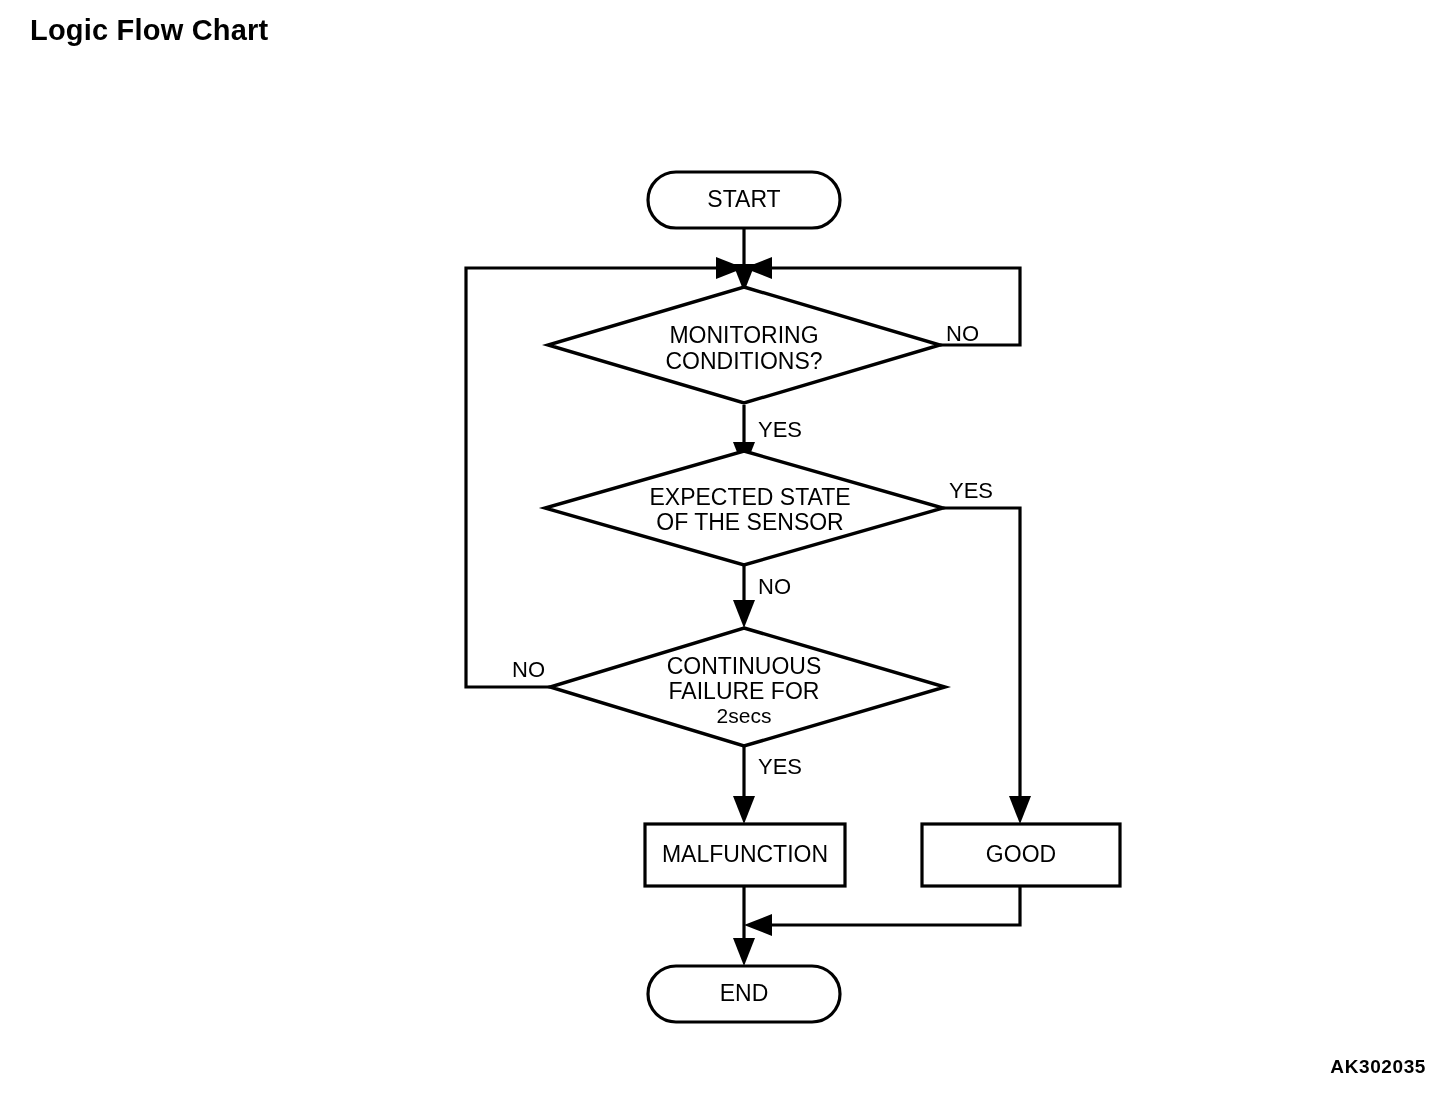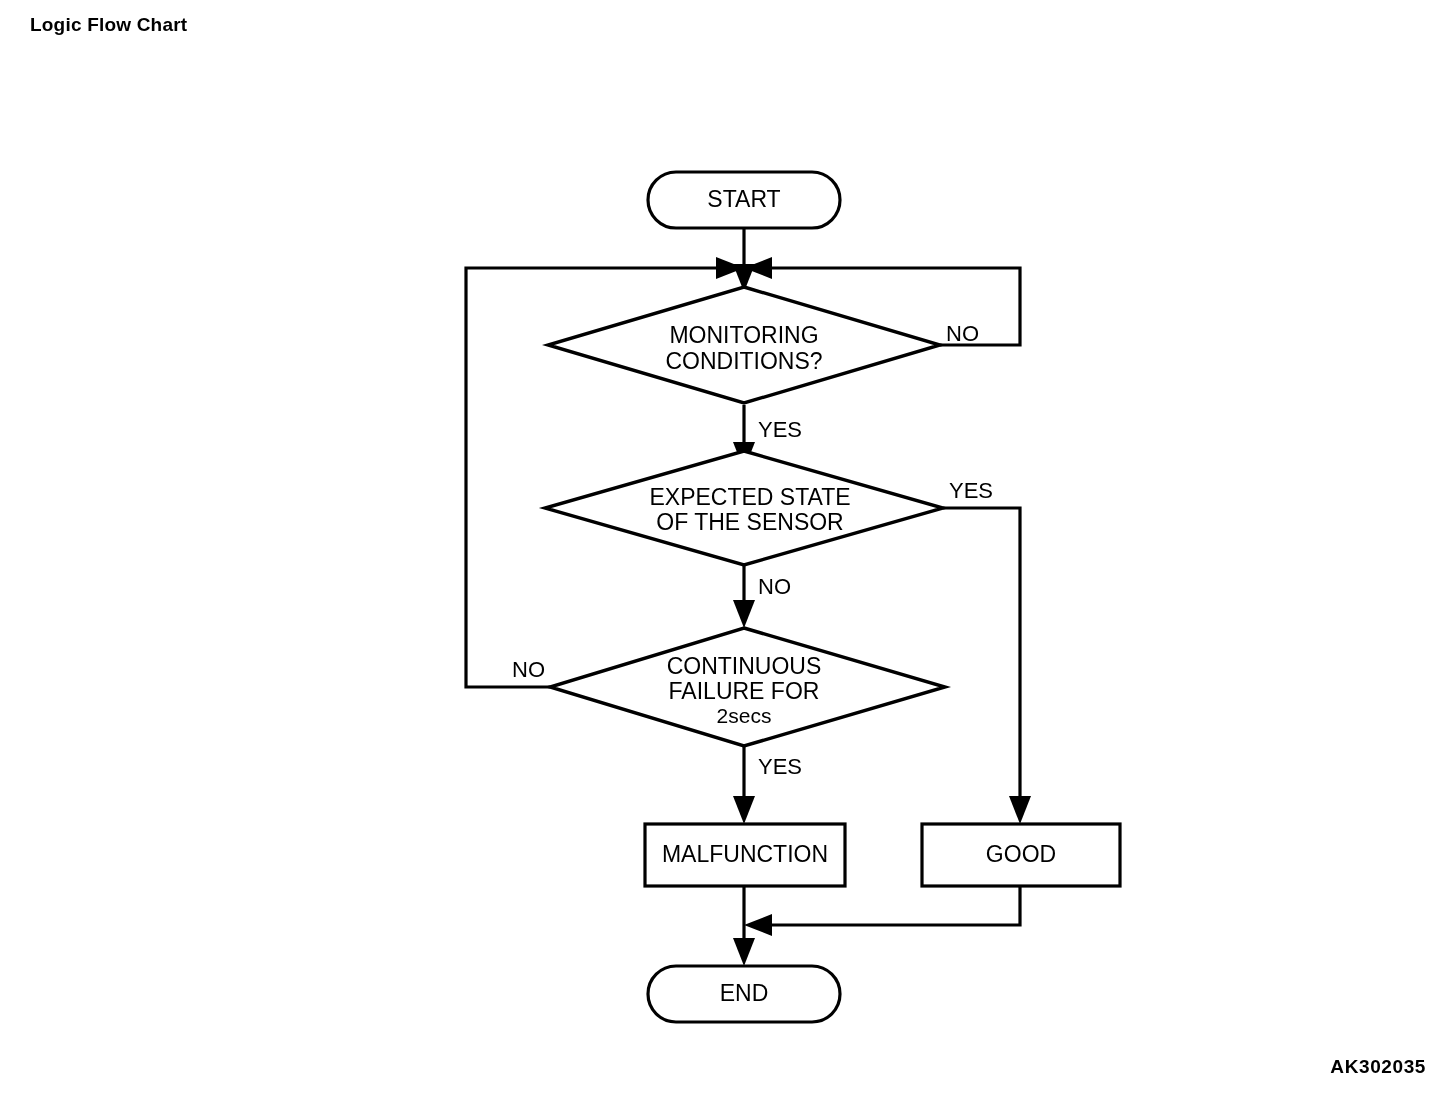--- a/index.html
+++ b/index.html
@@ -12,21 +12,21 @@
     height: 1096px;
     position: relative;
     font-family: "Liberation Sans", sans-serif;
     color: #000000;
     overflow: hidden;
   }
   #page-title {
     position: absolute;
     left: 30px;
     top: 14px;
-    font-size: 19px;
+    font-size: 29px;
     font-weight: bold;
     letter-spacing: 0.2px;
     color: #000000;
     white-space: nowrap;
   }
   #figure-code {
     position: absolute;
     right: 30px;
     bottom: 18px;
     font-size: 19px;

